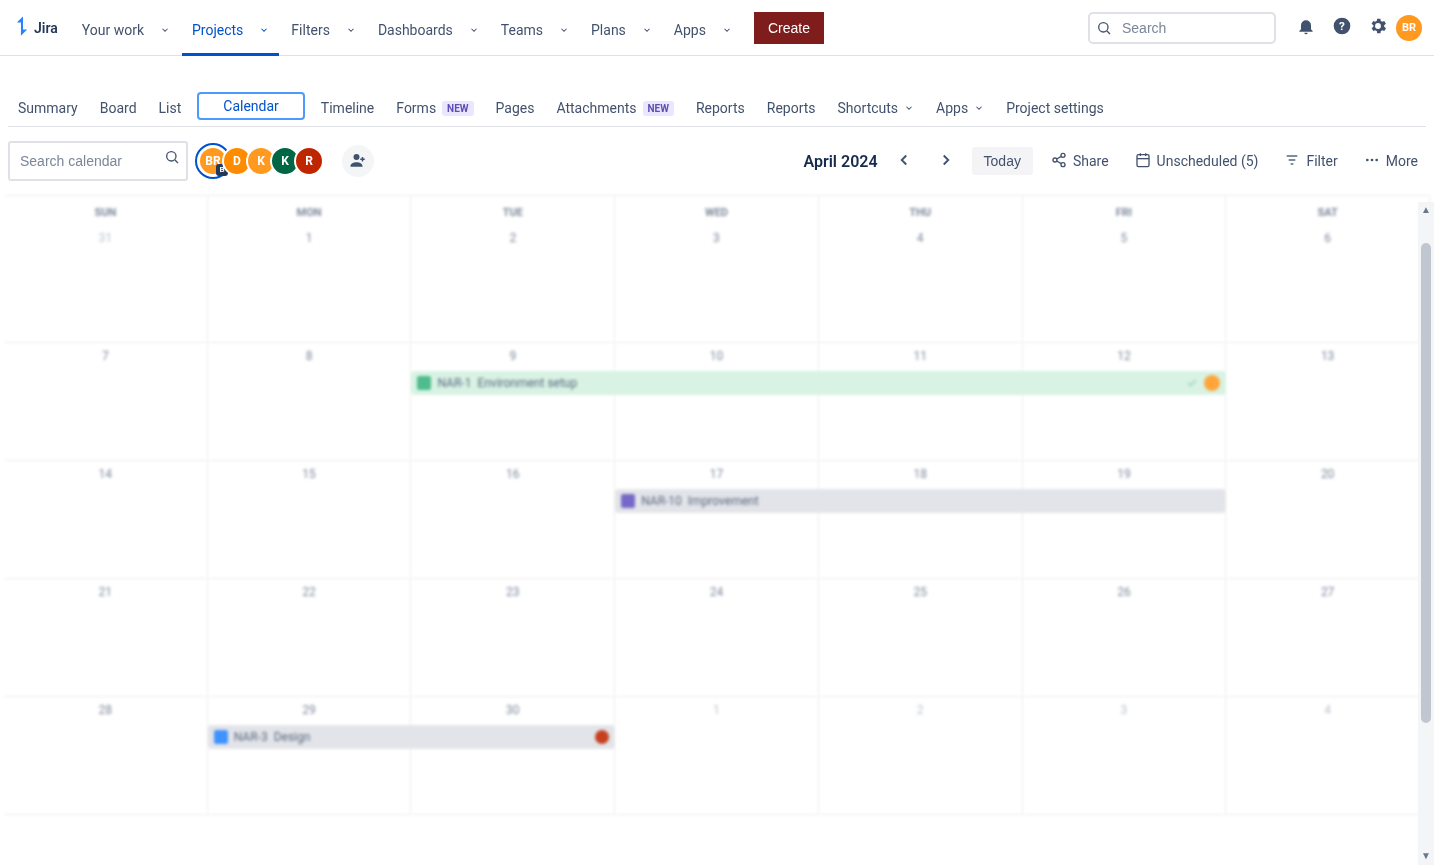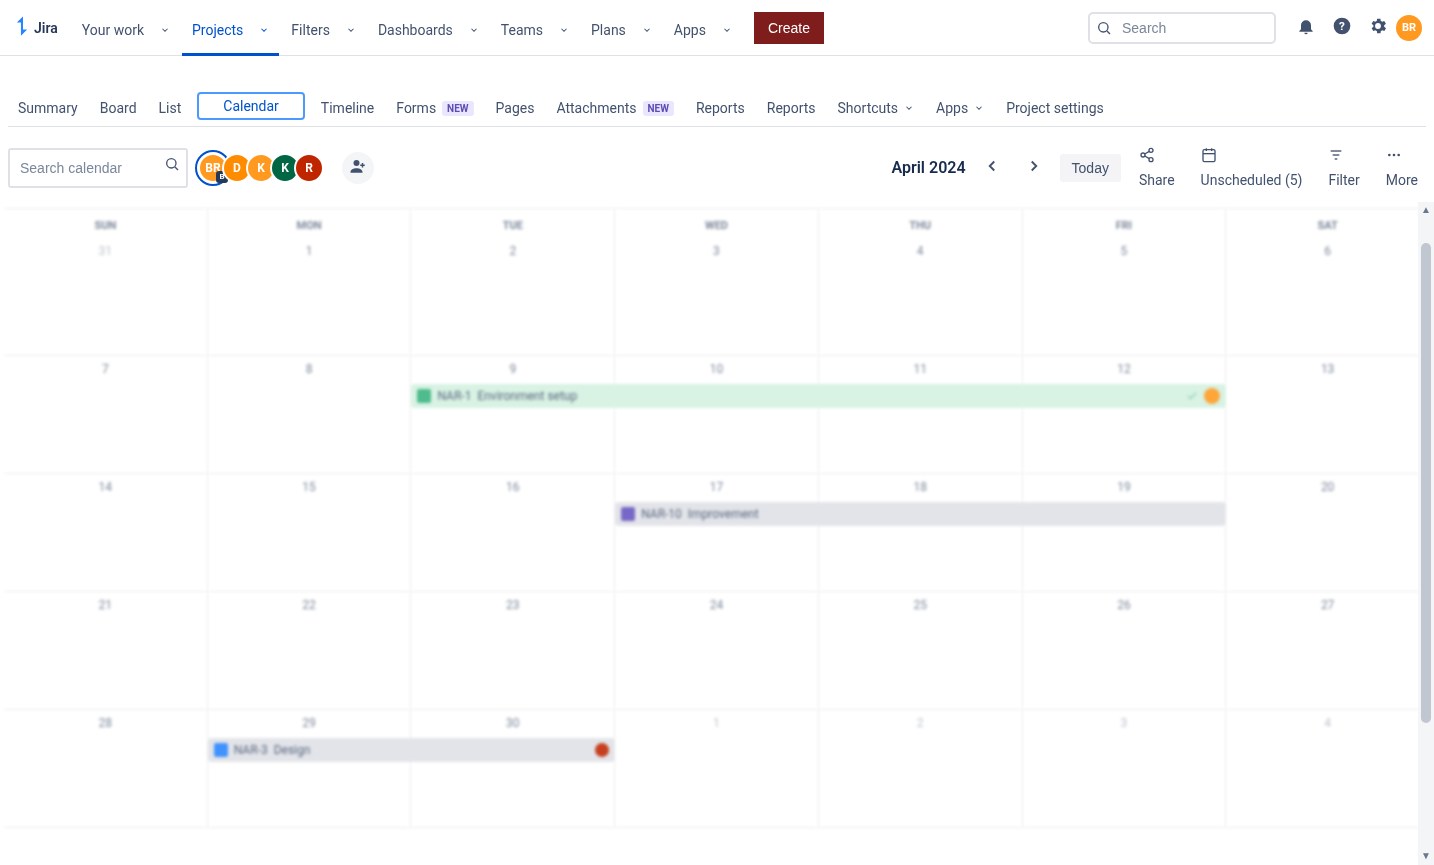--- a/index.html
+++ b/index.html
@@ -263,27 +263,26 @@
       background: #F4F4F6;
       border: none;
       border-radius: 3px;
       padding: 6px 12px;
       font-size: 14px;
       cursor: pointer;
       color: #42526E;
     }
     .tb-item {
       display: flex;
-      align-items: flex-start;
+      align-items: center;
       gap: 6px;
       padding: 6px 8px;
       cursor: pointer;
       color: #42526E;
       border-radius: 3px;
-      flex-direction: column;
     }
     
     .calendar-wrap {
       position: relative;
       padding: 0 4px 0 4px;
       filter: blur(1.5px);
       opacity: 0.88;
     }
     .cal-grid {
       display: grid;

